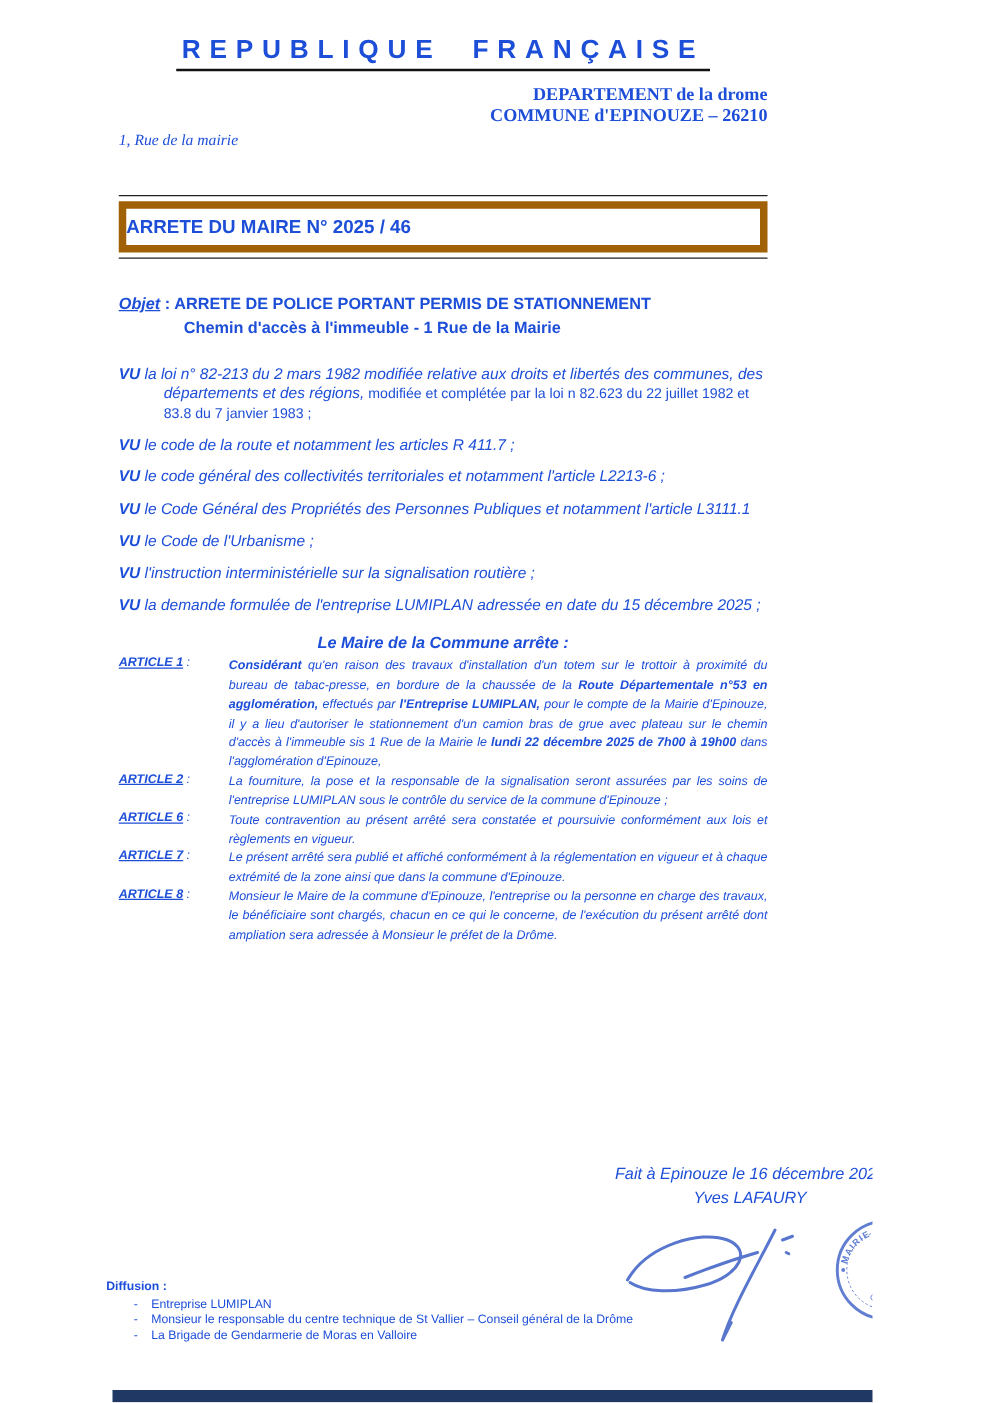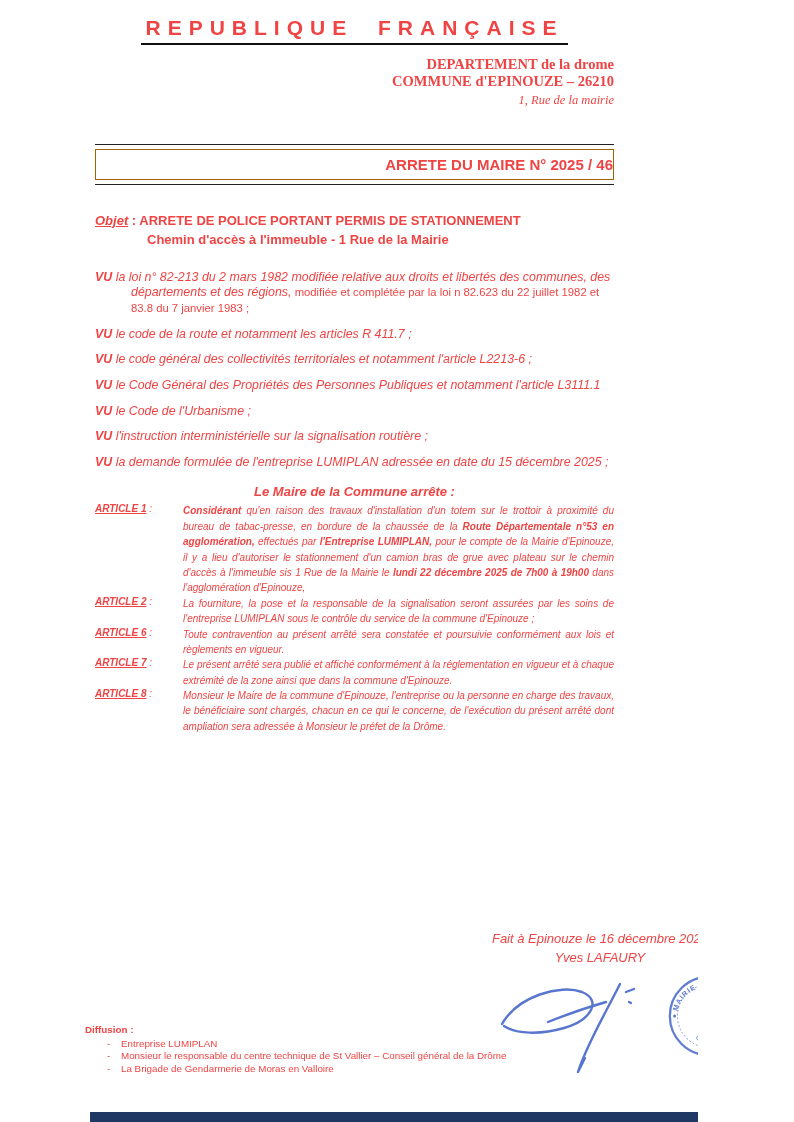--- a/index.html
+++ b/index.html
@@ -1,44 +1,44 @@
 <!DOCTYPE html>
 <html><head>
 <meta charset="utf-8">
 <style>
   html,body{margin:0;padding:0;background:#ffffff;}
   .page{
     position:relative;
     width:698px;height:1122px;
     background:#ffffff;
     font-family:"Liberation Sans",sans-serif;
-    color:#ef4444;
+    color:#1d4ed8;
     overflow:hidden;
     box-sizing:border-box;
-    padding:16px 84px 0 95px;
+    padding:28px 84px 0 95px;
   }
   
   .title{
     text-align:center;
     font-size:21px;font-weight:bold;
     letter-spacing:7px;word-spacing:12px;
     margin:0 0 16px 0;
   }
   .title span{border-bottom:2px solid #111;padding:0 4px 4px 4px;}
   .dept,.commune{
     font-family:Liberation Serif, serif;
     text-align:right;font-weight:bold;font-size:14.5px;line-height:1.2;margin:0;
   }
   .addr{
     font-family:"Liberation Serif",serif;
-    text-align:right;font-style:italic;font-size:12.5px;margin:2px 0 0 0;
+    text-align:left;font-style:italic;font-size:12.5px;margin:2px 0 0 0;
   }
   
   .decree-wrap{margin-top:36px;border-top:1px solid #222;border-bottom:1px solid #222;padding:4px 0;}
-  .decree-box{border:1px solid #a16207;text-align:right;font-weight:bold;font-size:15px;padding:6px 0;}
+  .decree-box{border:6px solid #a16207;text-align:left;font-weight:bold;font-size:15px;padding:6px 0;}
   
   .objet{margin-top:26px;font-weight:bold;font-size:13px;line-height:1.5;}
   .objet .lbl{font-style:italic;text-decoration:underline;}
   .objet-l2{padding-left:52px;}
   
   .vu-block{margin-top:20px;}
   .vu{
     font-style:italic;font-size:12.4px;line-height:1.26;
     padding-left:36px;text-indent:-36px;
     margin:0 0 10px 0;

